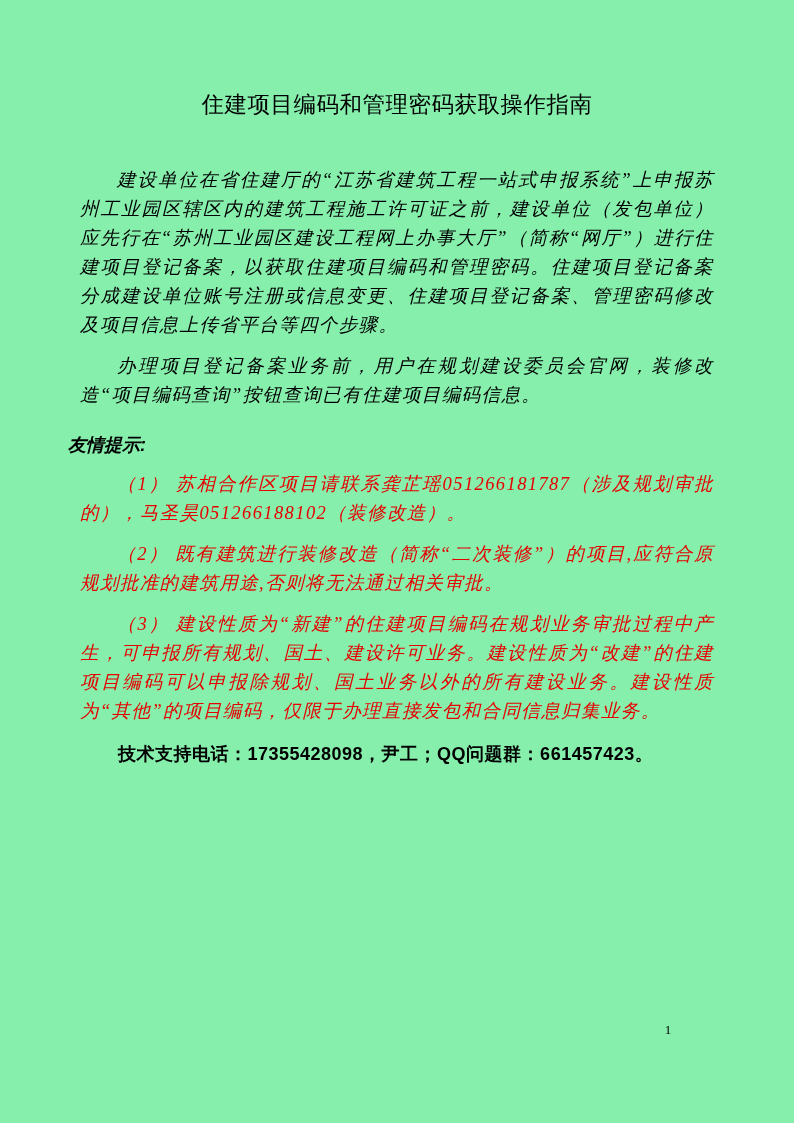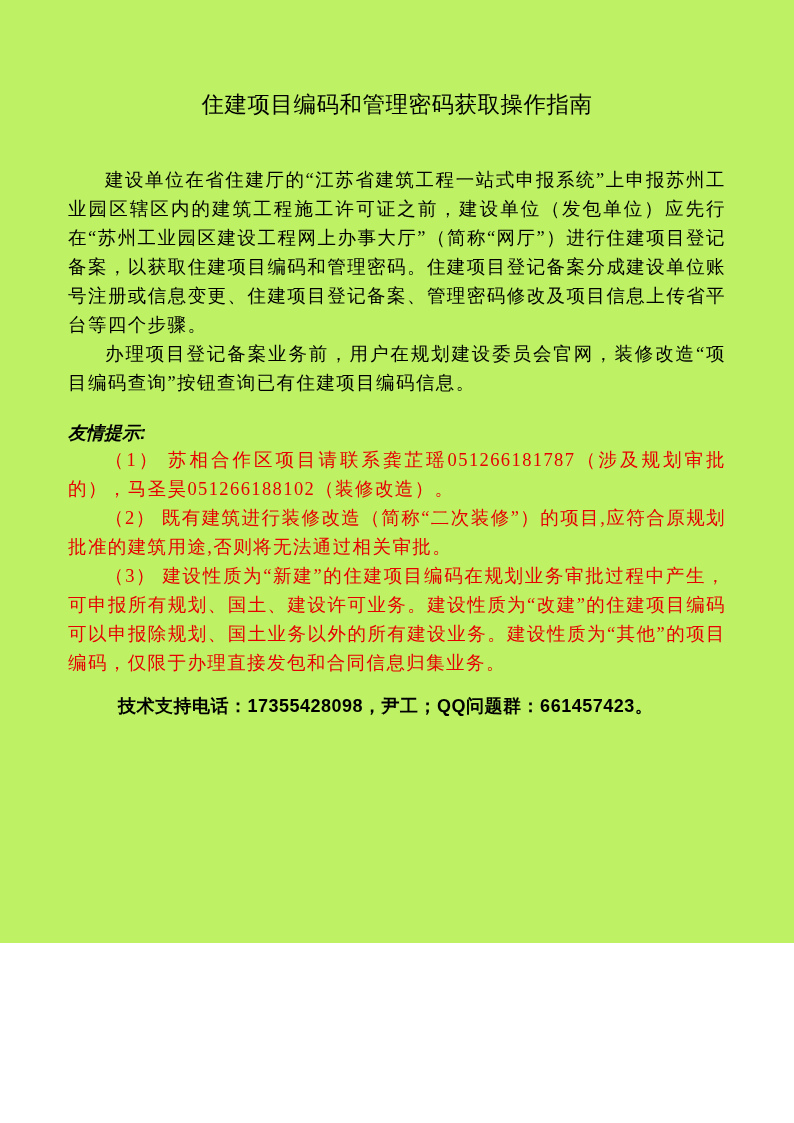--- a/index.html
+++ b/index.html
@@ -3,23 +3,23 @@
 <meta charset="utf-8">
 <style>
   html, body {
     margin: 0;
     padding: 0;
     background: #ffffff;
   }
   .page {
     position: relative;
     width: 794px;
-    height: 943px;
+    height: 1123px;
     margin: 0 auto;
-    background: #bef264;
+    background: #86efac;
     overflow: hidden;
     font-family: "Liberation Serif", "DejaVu Serif", serif;
     color: #000000;
   }
   .content {
     position: absolute;
     top: 0;
     left: 68px;
     width: 658px;
   }
@@ -31,26 +31,27 @@
     text-align: center;
     letter-spacing: 0.5px;
   }
   .doc-subtitle {
     margin-top: 10px;
     font-size: 16px;
     line-height: 24px;
     text-align: center;
   }
   p.body {
-    margin: 0;
+    margin: 12px;
     font-size: 18.5px;
     line-height: 29px;
     letter-spacing: 1.4px;
     text-align: justify;
     text-indent: 2em;
+    font-style: italic;
   }
   p.first-body {
     margin-top: 44px;
   }
   .red { color: #e60000; }
   .mono {
     font-family: "Liberation Mono", "DejaVu Sans Mono", monospace;
     font-size: 17px;
     letter-spacing: 0;
   }

